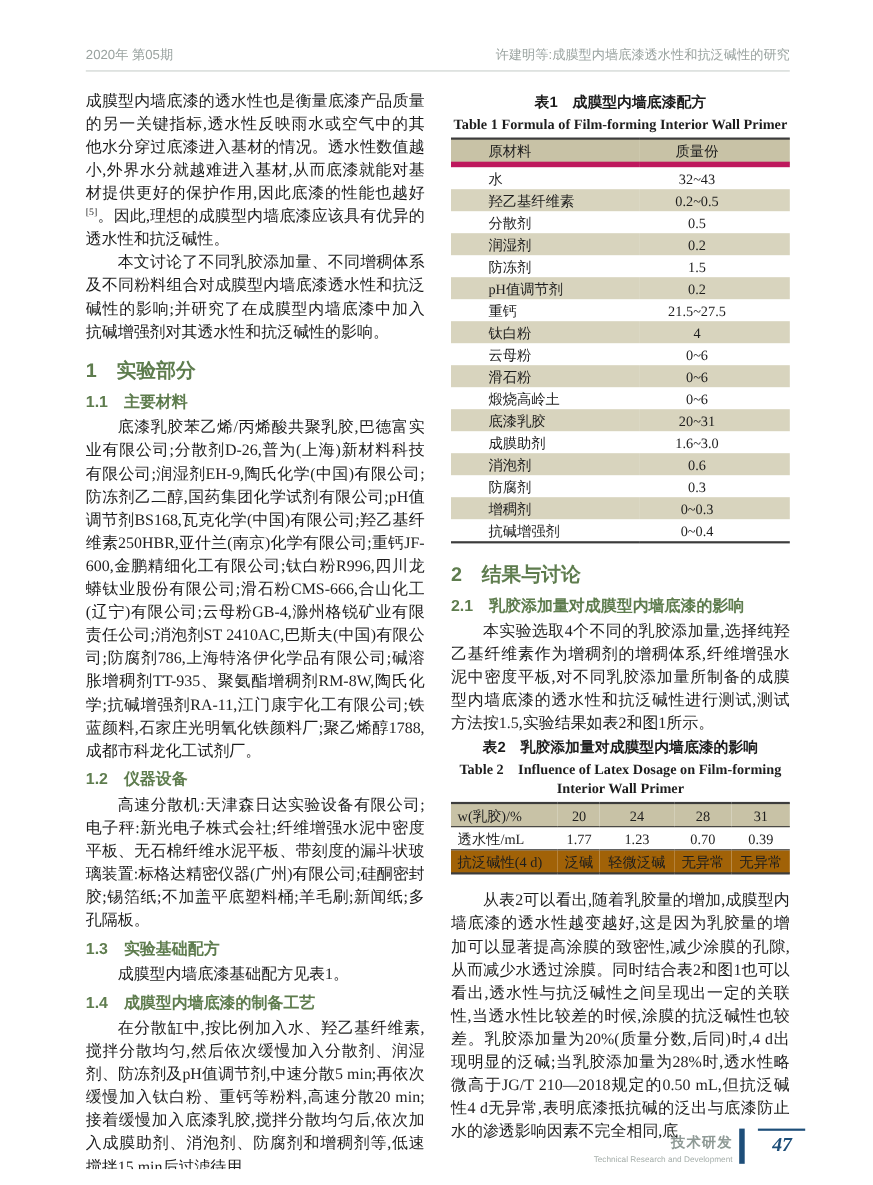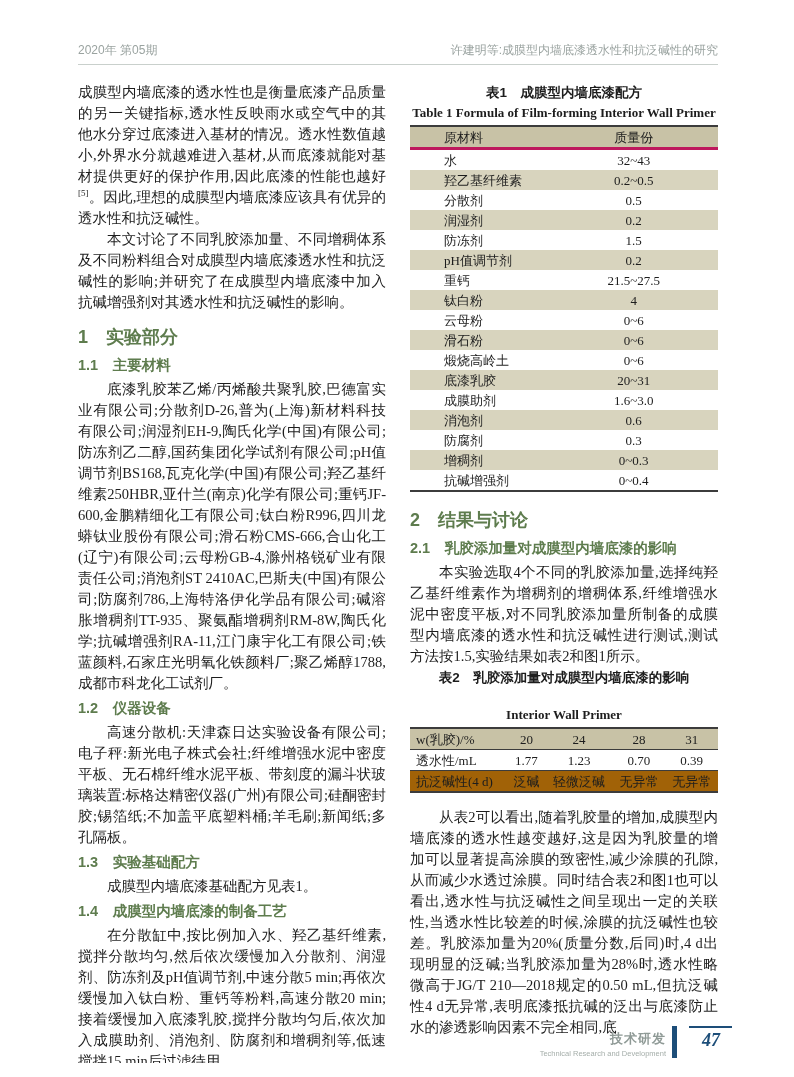--- a/index.html
+++ b/index.html
@@ -42,21 +42,21 @@
   }
   
   table{width:100%;border-collapse:collapse;font-size:13px;line-height:15px;
         border-top:2px solid #3c3c3c;border-bottom:2px solid #3c3c3c;}
   td,th{padding:2.5px 4px;text-align:center;font-weight:normal;}
   td:first-child,th:first-child{text-align:left;}
   #table1 th:first-child{padding-left:34px;text-align:left;}
   #table1 td:first-child{padding-left:34px;}
   #table1 th:last-child{text-align:center;padding-right:36px;}
   #table1 td:last-child{text-align:center;padding-right:36px;}
-  #table1 thead tr{background:#c8c2a6;border-bottom:3px solid #be185d;padding-left:12px;}
+  #table1 thead tr{background:#c8c2a6;border-bottom:5px solid #be185d;padding-left:12px;}
   #table1 tbody tr:nth-child(even){background:#d8d4be;}
   #table2 td:first-child{padding-left:6px;}
   #table2 tbody tr:nth-child(1){background:#c8c2a6;border-bottom:1px solid #3c3c3c;}
   #table2 tbody tr:nth-child(2){border-bottom:1px solid #3c3c3c;}
   #table2 tbody tr:nth-child(3){background:#a16207;}
   
   .ftr{
     position:absolute;top:1026px;right:62px;
     display:flex;align-items:flex-start;
   }
@@ -190,21 +190,21 @@
           </tr>
         </tbody>
     </table>
 
     <div class="h-sec" style="margin-top:16px;">2　结果与讨论</div>
     <div class="h-sub">2.1　乳胶添加量对成膜型内墙底漆的影响</div>
     <p class="body indent">本实验选取4个不同的乳胶添加量,选择纯羟乙基纤维素作为增稠剂的增稠体系,纤维增强水泥中密度平板,对不同乳胶添加量所制备的成膜型内墙底漆的透水性和抗泛碱性进行测试,测试方法按1.5,实验结果如表2和图1所示。</p>
 
     <div class="cap-cn" style="">表2　乳胶添加量对成膜型内墙底漆的影响</div>
     <div class="cap-en">
-      <br>
+      <span>Table 2　Influence of Latex Dosage on Film-forming</span><br>
       <span>Interior Wall Primer</span>
     </div>
 
     <table id="table2">
       <tbody>
           <tr>
             <td>w(乳胶)/%</td>
             <td>20</td>
             <td>24</td>
             <td>28</td>

